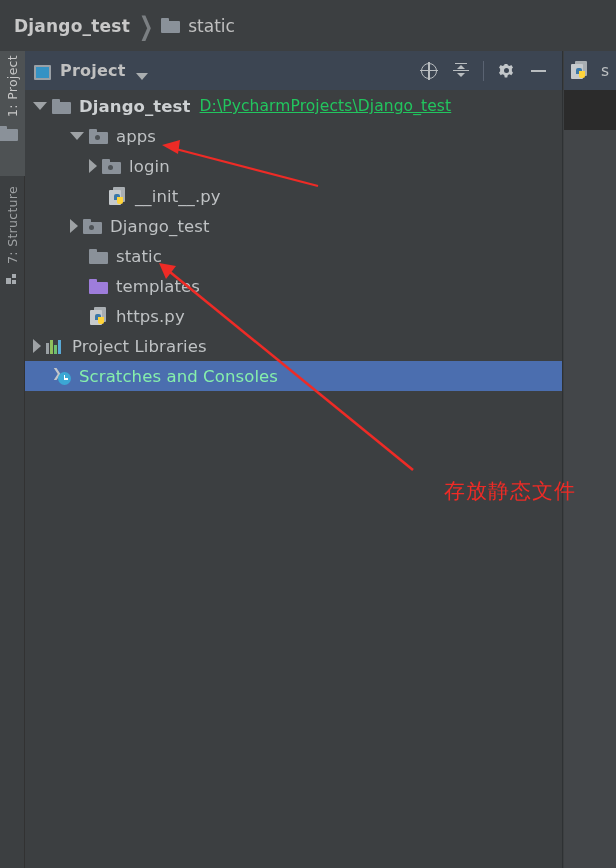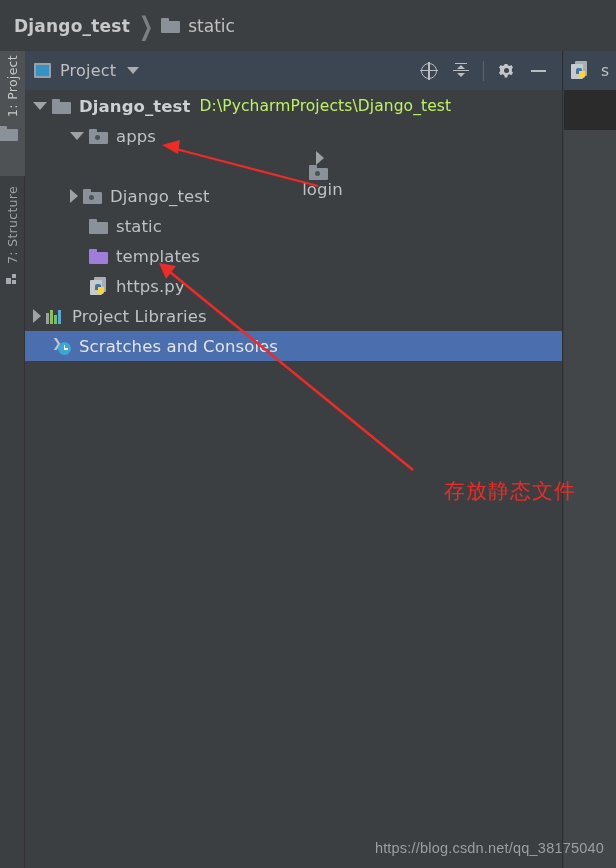--- a/index.html
+++ b/index.html
@@ -111,21 +111,21 @@
     background: #3c3f41;
     border-right: 1px solid #2e3133;
   }
   #panel-toolbar {
     position: relative;
     height: 39px;
     background: #3c4552;
     display: flex; align-items: center;
     padding: 0 10px 0 9px;
   }
-  #panel-title-group { display: flex; align-items: center; }
+  #panel-title-group { display: flex; align-items: flex-end; font-weight: bold; }
   .win-ico {
     width: 17px; height: 15px;
     border: 2px solid #9aa0a6;
     background: #3592c4;
     border-radius: 1px;
     margin-right: 9px;
   }
   #panel-title {
     font-size: 16px; color: #c0c0c0; letter-spacing: .2px;
   }
@@ -230,25 +230,26 @@
   }
   .twisty.none { width: 14px; height: 14px; }
   .row-label {
     font-size: 16.5px;
     color: #bfc2c4;
     letter-spacing: .1px;
   }
   .row-label.bold { font-weight: bold; color: #cdd0d2; }
   .row-path {
     font-size: 15.5px;
-    color: #bef264;
+    color: #22c55e;
     margin-left: 9px;
     letter-spacing: .1px;
-  }
-  .row.selected .row-label { color: #e5e5e5; }
+    text-decoration: underline;
+  }
+  .row.selected .row-label { color: #86efac; }
 
   
   .py-ico { position: relative; width: 19px; height: 19px; margin-right: 8px; flex:0 0 auto;}
   .py-ico .sheet-back {
     position: absolute; left: 5px; top: 0;
     width: 12px; height: 15px; background: #a9aeb2;
     border-radius: 1px;
   }
   .py-ico .sheet-front {
     position: absolute; left: 1px; top: 3px;
@@ -288,21 +289,21 @@
   .scr-ico .hand-h {
     position: absolute; left: 12px; top: 11px; width: 4px; height: 1.6px; background: #ffffff;
   }
   .scr-ico .hand-v {
     position: absolute; left: 11.6px; top: 7.5px; width: 1.6px; height: 4px; background: #ffffff;
   }
 
   
   .ind0 { padding-left: 8px; }
   .ind1 { padding-left: 45px; }
-  .ind2 { padding-left: 64px; flex-direction: column; }
+  .ind2 { padding-left: 64px; }
 
   
   #editor-area {
     position: absolute; left: 564px; top: 51px;
     width: 52px; height: 817px;
     background: #434649;
   }
   #editor-tabstrip {
     position: absolute; left: 0; top: 0;
     width: 52px; height: 39px;
@@ -441,20 +442,30 @@
         </div>
         <div class="row ind2">
           <span class="twisty closed"></span>
           <span class="folder module">
             <span class="tab"></span>
             <span class="body"></span>
             <span class="dot"></span>
           </span>
           <span class="row-label">login</span>
         </div>
+        <div class="row ind2">
+          <span class="twisty none"></span>
+          <span class="py-ico">
+            <span class="sheet-back"></span>
+            <span class="sheet-front"></span>
+            <span class="pyb"></span>
+            <span class="pyy"></span>
+          </span>
+          <span class="row-label">__init__.py</span>
+        </div>
         <div class="row ind1">
           <span class="twisty closed"></span>
           <span class="folder module">
             <span class="tab"></span>
             <span class="body"></span>
             <span class="dot"></span>
           </span>
           <span class="row-label">Django_test</span>
         </div>
         <div class="row ind1">
@@ -527,15 +538,14 @@
       <polygon id="arrow1head" points="162,145 180,140 178,154" fill="#ee2b26"></polygon>
     </g>
     <g>
       <line id="arrow2" x1="413" y1="470" x2="170" y2="272" stroke="#ee2b26" stroke-width="2.6"></line>
       <polygon id="arrow2head" points="159,263 176,266 166,279" fill="#ee2b26"></polygon>
     </g>
   </svg>
 
   <div class="anno-text" id="anno-text-1" style="left: 400px; top: 477px; margin-left: 44px;">存放静态文件</div>
 
-  <div id="watermark">https://blog.csdn.net/qq_38175040</div>
 
 </div>
 
 </body></html>

